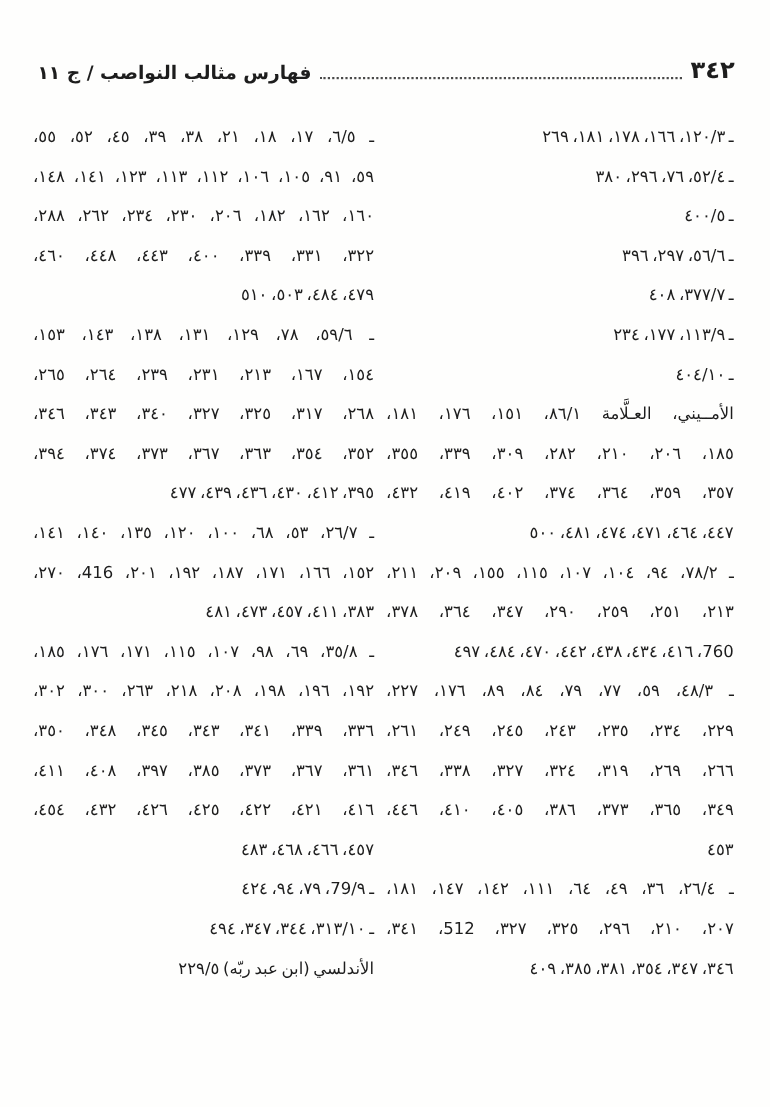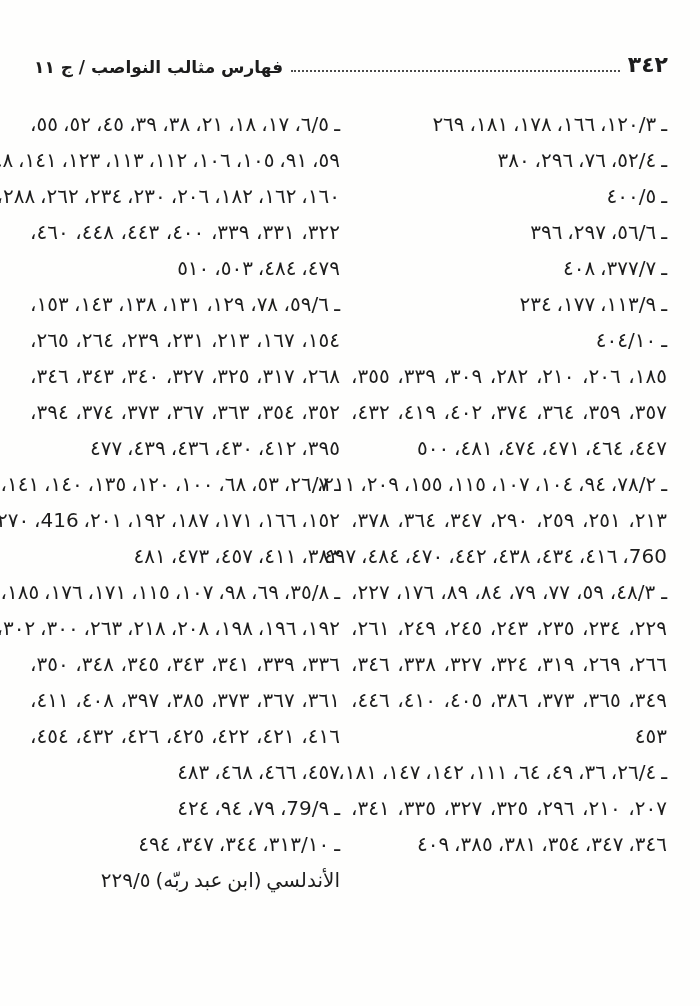--- a/index.html
+++ b/index.html
@@ -33,21 +33,21 @@
     margin:0 8px 5px 8px;
   }
   .title{
     font-size:17px;font-weight:bold;
     white-space:nowrap;
   }
   
   .col{
     position:absolute;
     top:106px;
-    font-size:20px;
+    font-size:15px;
     line-height:36px;
     word-spacing:-1.5px;
     direction:rtl;
   }
   .col-right{right:33px;width:316px;}
   .col-left{left:30px;width:310px;}
   .entry{margin:0;}
   .line{
     white-space:nowrap;
     text-align:right;
@@ -92,39 +92,40 @@
       <div class="entry">
         <div class="line">ـ ٣٧٧/٧، ٤٠٨</div>
       </div>
       <div class="entry">
         <div class="line">ـ ١١٣/٩، ١٧٧، ٢٣٤</div>
       </div>
       <div class="entry">
         <div class="line">ـ ٤٠٤/١٠</div>
       </div>
       <div class="entry">
+        <div class="line just">الأمــيني، العـلَّامة ٨٦/١، ١٥١، ١٧٦، ١٨١،</div>
         <div class="line just">١٨٥، ٢٠٦، ٢١٠، ٢٨٢، ٣٠٩، ٣٣٩، ٣٥٥،</div>
         <div class="line just">٣٥٧، ٣٥٩، ٣٦٤، ٣٧٤، ٤٠٢، ٤١٩، ٤٣٢،</div>
         <div class="line">٤٤٧، ٤٦٤، ٤٧١، ٤٧٤، ٤٨١، ٥٠٠</div>
       </div>
       <div class="entry">
         <div class="line just">ـ ٧٨/٢، ٩٤، ١٠٤، ١٠٧، ١١٥، ١٥٥، ٢٠٩، ٢١١،</div>
         <div class="line just">٢١٣، ٢٥١، ٢٥٩، ٢٩٠، ٣٤٧، ٣٦٤، ٣٧٨،</div>
         <div class="line">760، ٤١٦، ٤٣٤، ٤٣٨، ٤٤٢، ٤٧٠، ٤٨٤، ٤٩٧</div>
       </div>
       <div class="entry">
         <div class="line just">ـ ٤٨/٣، ٥٩، ٧٧، ٧٩، ٨٤، ٨٩، ١٧٦، ٢٢٧،</div>
         <div class="line just">٢٢٩، ٢٣٤، ٢٣٥، ٢٤٣، ٢٤٥، ٢٤٩، ٢٦١،</div>
         <div class="line just">٢٦٦، ٢٦٩، ٣١٩، ٣٢٤، ٣٢٧، ٣٣٨، ٣٤٦،</div>
         <div class="line just">٣٤٩، ٣٦٥، ٣٧٣، ٣٨٦، ٤٠٥، ٤١٠، ٤٤٦،</div>
         <div class="line inset">٤٥٣</div>
       </div>
       <div class="entry">
         <div class="line just">ـ ٢٦/٤، ٣٦، ٤٩، ٦٤، ١١١، ١٤٢، ١٤٧، ١٨١،</div>
-        <div class="line just">٢٠٧، ٢١٠، ٢٩٦، ٣٢٥، ٣٢٧، ٣٣٥، ٣٤١،</div>
+        <div class="line just">٢٠٧، ٢١٠، ٢٩٦، ٣٢٥، ٣٢٧، 512، ٣٤١،</div>
         <div class="line">٣٤٦، ٣٤٧، ٣٥٤، ٣٨١، ٣٨٥، ٤٠٩</div>
       </div>
     </section>
 
   <section class="col col-left">
       <div class="entry">
         <div class="line just">ـ ٦/٥، ١٧، ١٨، ٢١، ٣٨، ٣٩، ٤٥، ٥٢، ٥٥،</div>
         <div class="line just">٥٩، ٩١، ١٠٥، ١٠٦، ١١٢، ١١٣، ١٢٣، ١٤١، ١٤٨،</div>
         <div class="line just">١٦٠، ١٦٢، ١٨٢، ٢٠٦، ٢٣٠، ٢٣٤، ٢٦٢، ٢٨٨،</div>
         <div class="line just">٣٢٢، ٣٣١، ٣٣٩، ٤٠٠، ٤٤٣، ٤٤٨، ٤٦٠،</div>

